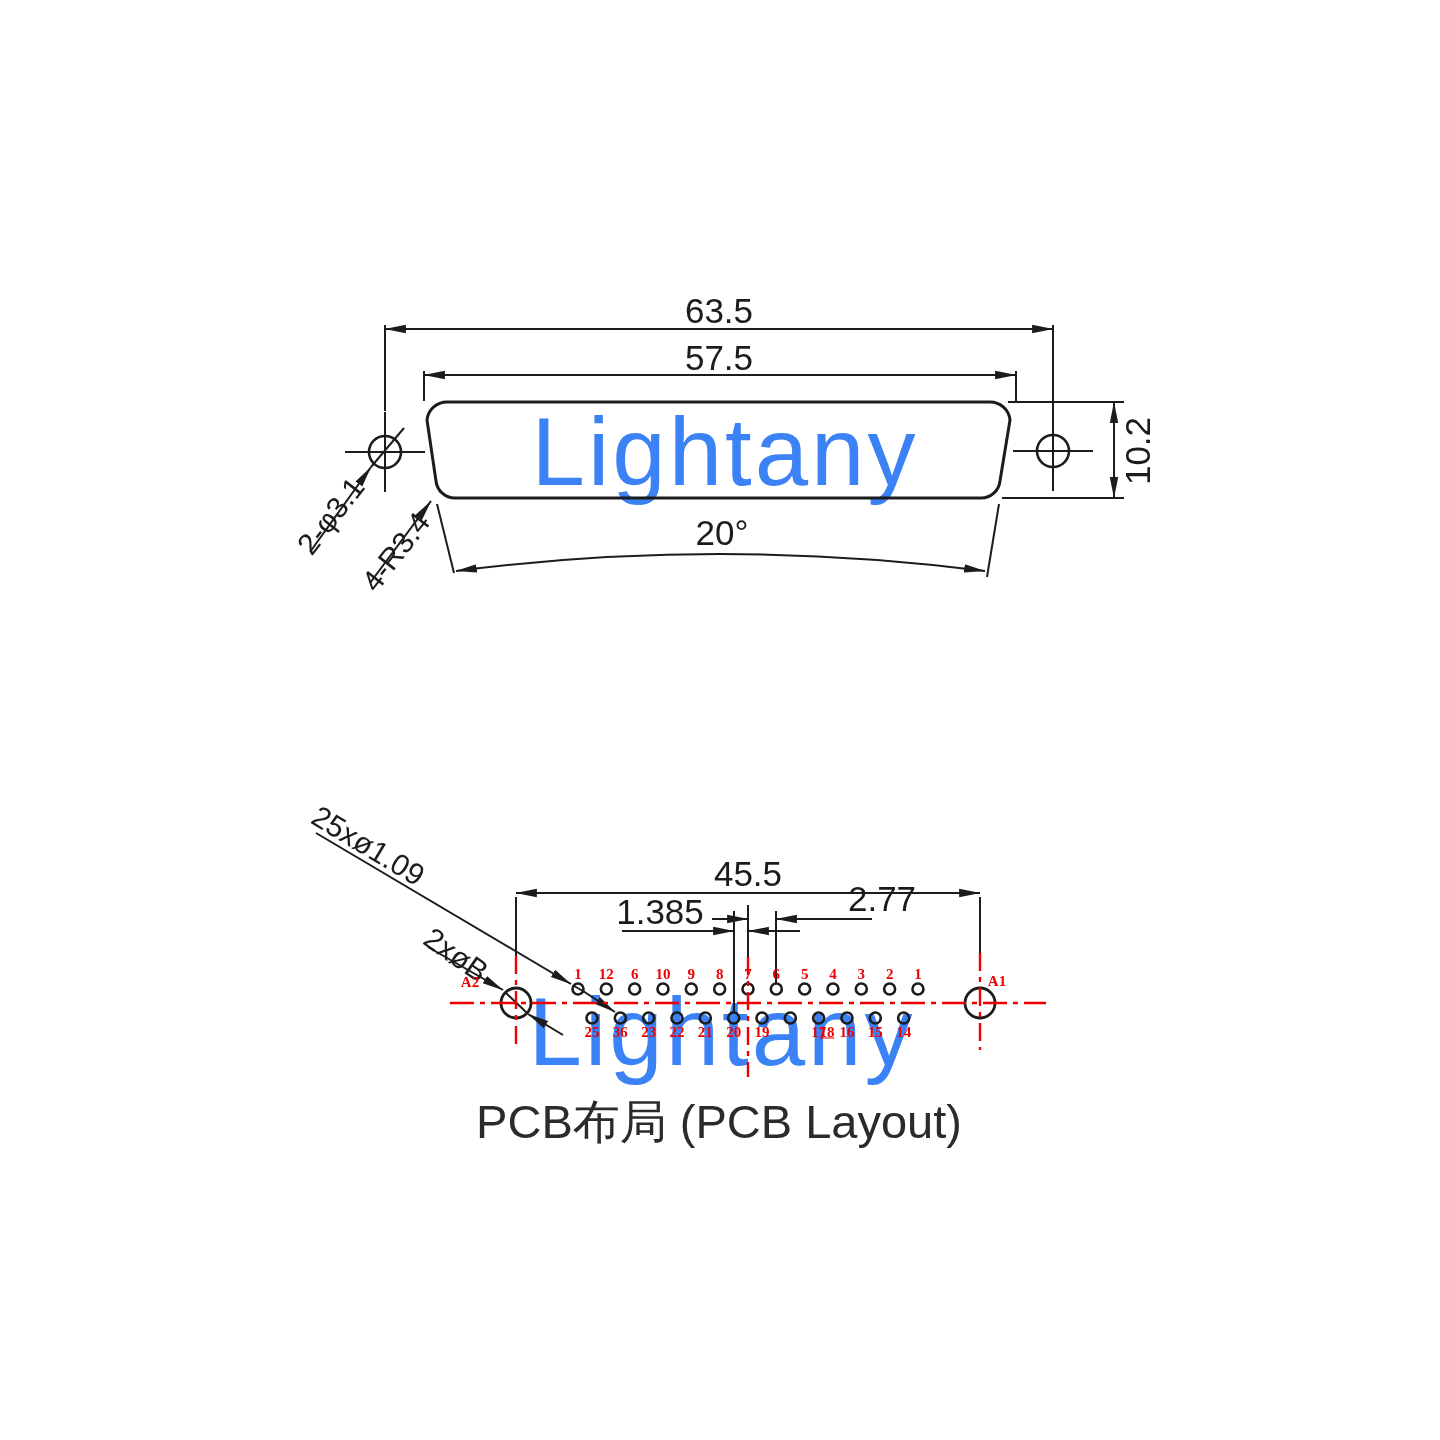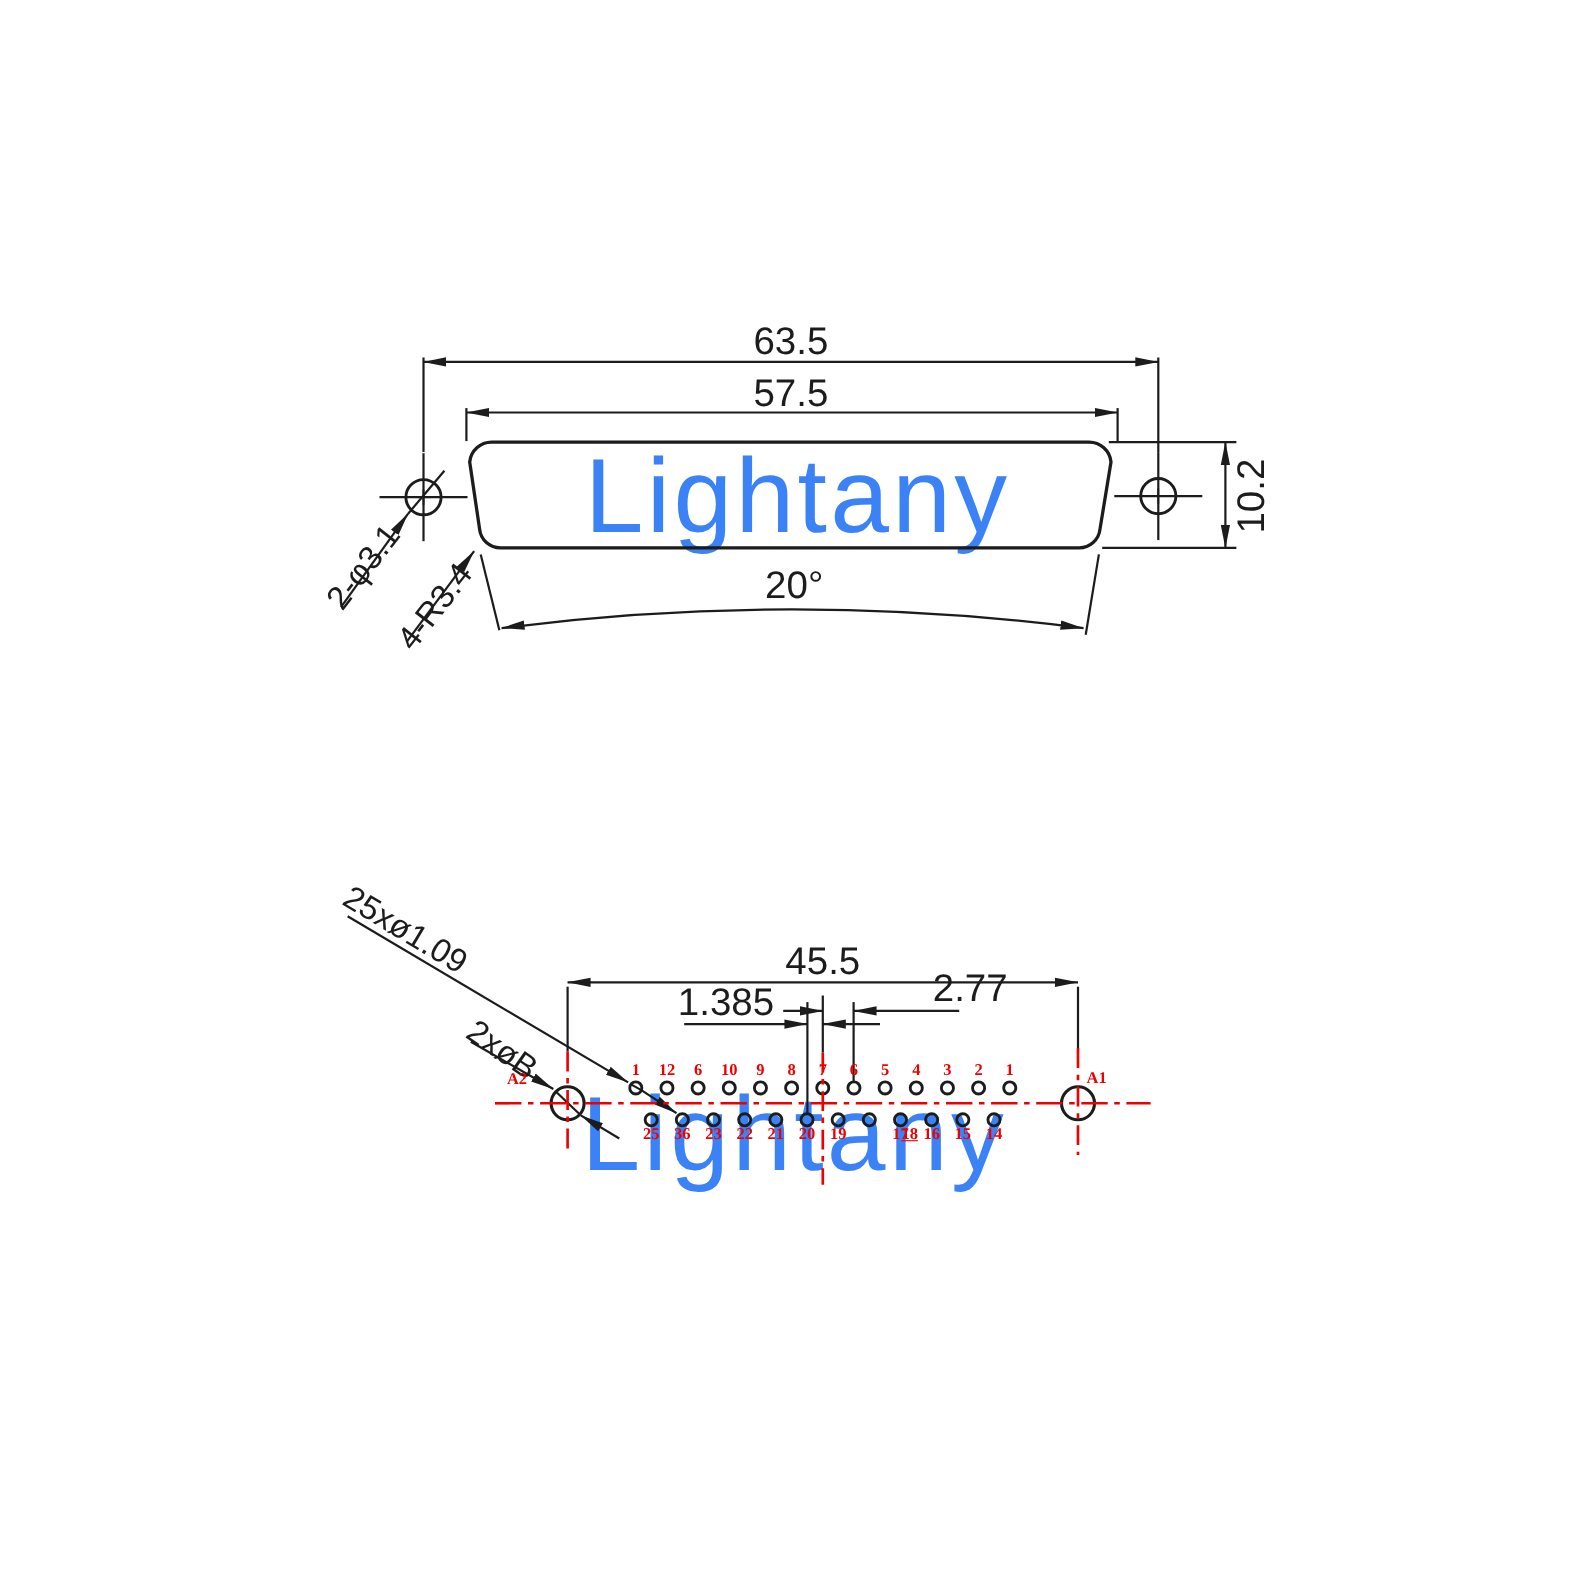--- a/index.html
+++ b/index.html
@@ -148,20 +148,21 @@
   <div class="txt leader-note rot-up" style="left:331px;top:516px;">2-φ3.1</div>
   <div class="txt leader-note rot-up" style="left:396px;top:552px;">4-R3.4</div>
 
   <div class="txt dim" style="left:748px;top:874px;">45.5</div>
   <div class="txt dim" style="left:838px;top:899px;margin-left:44px;">2.77</div>
   <div class="txt dim" style="left:660px;top:912px;">1.385</div>
   <div class="txt leader-note rot-down" style="left:368px;top:846px;">25xø1.09</div>
   <div class="txt leader-note rot-down2" style="left:456px;top:955px;">2xøB</div>
   <div class="red-label" style="left:470px;top:982px;">A2</div>
   <div class="red-label" style="left:997px;top:981px;">A1</div>
+  <div class="txt caption" style="left:719px;top:1122px;">PCB布局 (PCB Layout)</div>
 
 <div class="red-label" style="left: 578px; top: 974px;">1</div>
     <div class="red-label" style="left: 606.33px; top: 974px;">12</div>
     <div class="red-label" style="left: 634.66px; top: 974px;">6</div>
     <div class="red-label" style="left: 662.99px; top: 974px;">10</div>
     <div class="red-label" style="left: 691.32px; top: 974px;">9</div>
     <div class="red-label" style="left: 719.65px; top: 974px;">8</div>
     <div class="red-label" style="left: 747.98px; top: 974px;">7</div>
     <div class="red-label" style="left: 776.31px; top: 974px;">6</div>
     <div class="red-label" style="left: 804.64px; top: 974px;">5</div>

